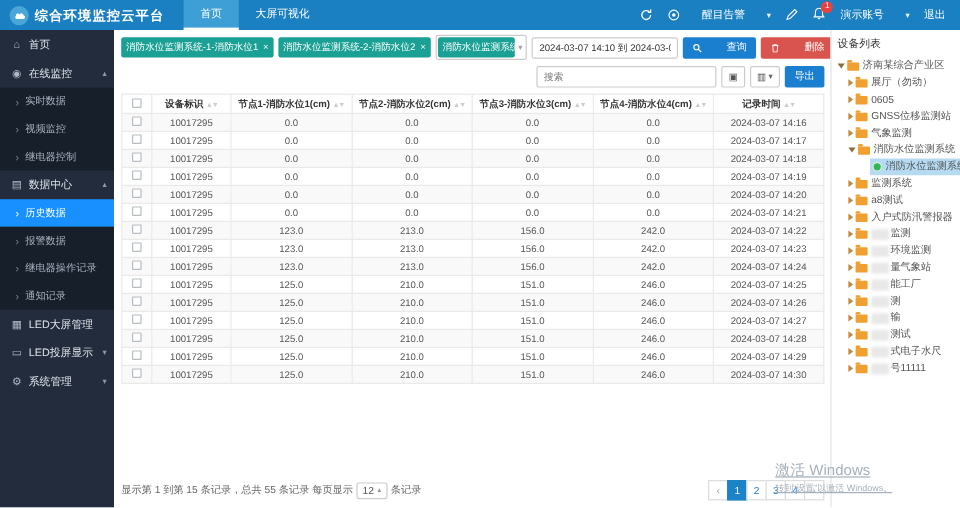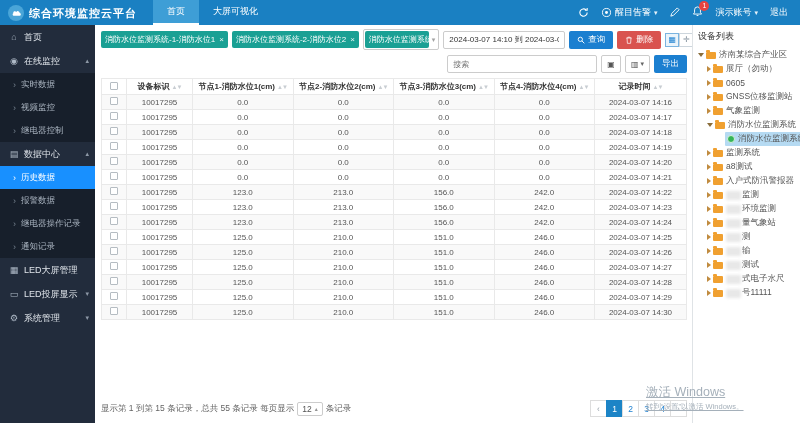--- a/index.html
+++ b/index.html
@@ -11,21 +11,21 @@
   .topbar { height:25px; background:#1a80c2; display:flex; align-items:center; color:#fff; flex-shrink:0; }
   .logo-wrap { display:flex; align-items:flex-end; gap:5px; padding:0 10px 0 8px; }
   .logo-circle { width:16px; height:16px; border-radius:50%; background:#4aa5d8; display:flex; align-items:center; justify-content:center; }
   .logo-circle svg { width:11px; height:8px; }
   .app-title { font-size:11px; font-weight:bold; letter-spacing:1px; white-space:nowrap; }
   .topnav { display:flex; height:100%; margin-left:6px; }
   .nav-item { padding:0 14px; font-size:9px; line-height:23px; height:25px; cursor:pointer; white-space:nowrap; }
   .nav-item.active { background:#3e9ed6; border-bottom:2px solid #fff; }
   .topbar-right { margin-left:auto; display:flex; align-items:center; gap:12px; padding-right:12px; font-size:9px; }
   .tb-ico { width:11px; height:11px; display:inline-block; }
-  .tb-group { display:flex; align-items:center; gap:3px; white-space:nowrap; cursor:pointer; }
+  .tb-group { display:flex; align-items:center; gap:18px; white-space:nowrap; cursor:pointer; }
   .caret { font-size:7px; opacity:.9; }
   .bell-wrap { position:relative; }
   .badge { position:absolute; top:-5px; left:7px; background:#e64340; color:#fff; font-size:7px;
     min-width:10px; height:10px; line-height:10px; text-align:center; border-radius:5px; padding:0 2px; }
 
   
   .layout { flex:1; display:flex; min-height:0; }
 
   
   .sidebar { width:95px; background:#222c3c; flex-shrink:0; overflow:hidden; }
@@ -45,21 +45,21 @@
   .tag { background:#1aa094; color:#fff; font-size:8px; padding:3px 4px; border-radius:2px;
     display:flex; align-items:center; gap:4px; white-space:nowrap; }
   .tag .x { cursor:pointer; font-size:8px; opacity:.9; }
   .tag-select { border:1px solid #ccc; border-radius:2px; background:#fff; display:flex; align-items:center;
     padding:1px 3px 1px 1px; gap:3px; }
   .tag-select .tag { max-width:64px; overflow:hidden; }
   .tag-select .caret { color:#999; font-size:7px; }
   .date-input { border:1px solid #ccc; border-radius:2px; height:18px; font-size:8px; color:#333;
     padding:0 5px; width:152px; font-family:inherit; }
   .btn { border:none; border-radius:2px; height:18px; font-size:8.5px; color:#fff; padding:0 8px;
-    display:flex; align-items:center; gap:3px; cursor:pointer; font-family:inherit; white-space:nowrap; }
+    display:flex; align-items:center; gap:20px; cursor:pointer; font-family:inherit; white-space:nowrap; }
   .btn-blue { background:#1b7fd0; }
   .btn-red  { background:#d9534f; }
   .btn svg { width:8px; height:8px; }
   .mini-icons { margin-left:auto; display:flex; }
   .mini-btn { width:14px; height:14px; border:1px solid #cdd6dd; background:#fff; display:flex;
     align-items:center; justify-content:center; font-size:8px; color:#8a97a3; cursor:pointer; }
   .mini-btn.on { border-color:#7ab4e0; background:#eaf4fb; color:#1b7fd0; }
 
   .toolbar-row { display:flex; justify-content:flex-end; align-items:center; gap:4px; margin-top:5px; }
   .search-input { width:150px; height:18px; border:1px solid #ccc; border-radius:2px; font-size:8px;
@@ -518,20 +518,26 @@
           <div class="tree-row" style="padding-left: 9px;">
             <span class="tw closed"></span>
             <span class="folder"></span>
             <span class="redact"></span>
             <span>量气象站</span>
           </div>
           <div class="tree-row" style="padding-left: 9px;">
             <span class="tw closed"></span>
             <span class="folder"></span>
             <span class="redact"></span>
+            <span>能工厂</span>
+          </div>
+          <div class="tree-row" style="padding-left: 9px;">
+            <span class="tw closed"></span>
+            <span class="folder"></span>
+            <span class="redact"></span>
             <span>测</span>
           </div>
           <div class="tree-row" style="padding-left: 9px;">
             <span class="tw closed"></span>
             <span class="folder"></span>
             <span class="redact"></span>
             <span>输</span>
           </div>
           <div class="tree-row" style="padding-left: 9px;">
             <span class="tw closed"></span>

